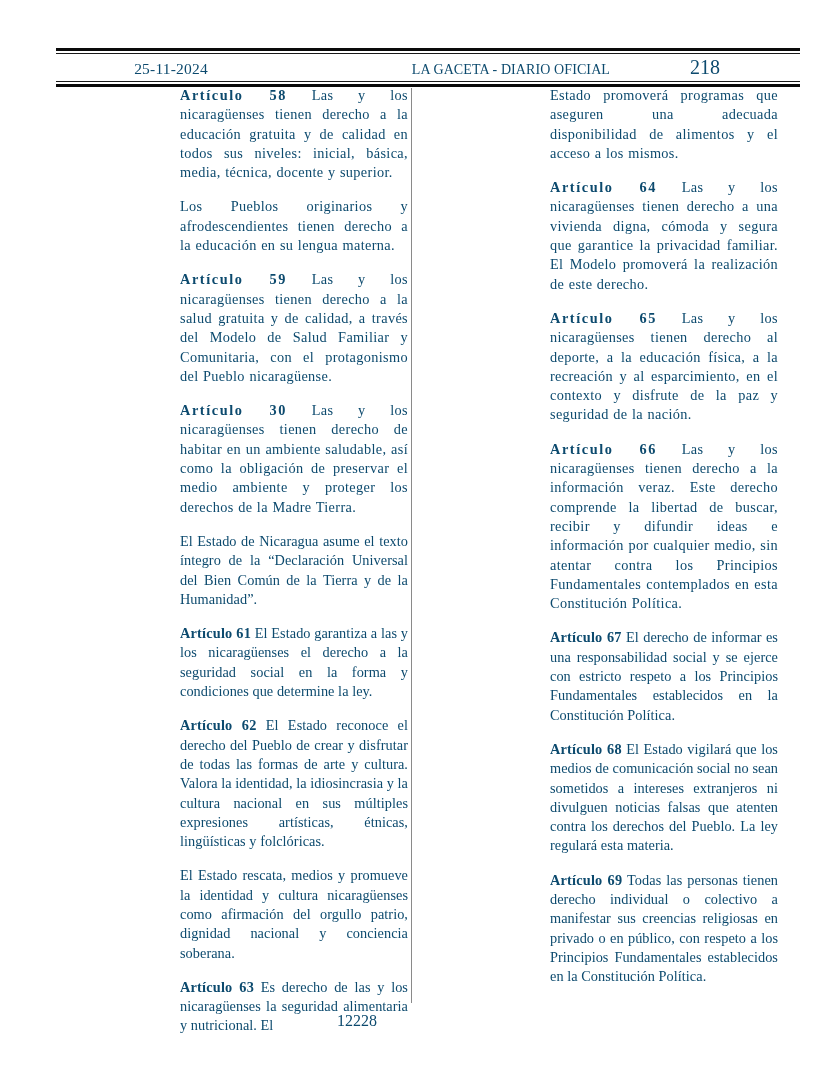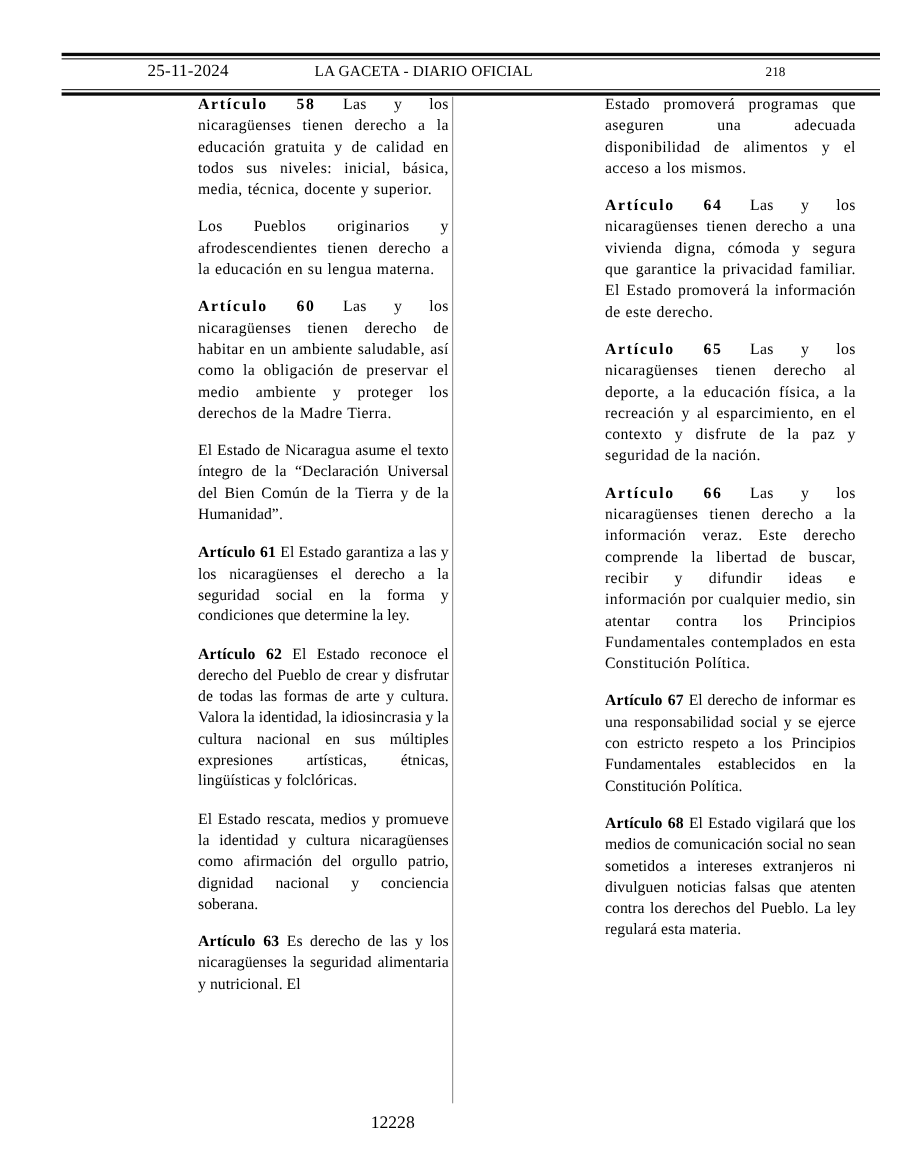--- a/index.html
+++ b/index.html
@@ -9,21 +9,21 @@
     background: #ffffff;
   }
   .page {
     position: relative;
     width: 825px;
     height: 1068px;
     background: #ffffff;
     margin: 0 auto;
     overflow: hidden;
     font-family: "Liberation Serif", "DejaVu Serif", serif;
-    color: #000000;
+    color: #0c4a6e;
     border-radius: 17px;
   }
 
   
   .masthead {
     position: absolute;
     left: 56px;
     top: 48px;
     width: 744px;
   }
@@ -48,28 +48,28 @@
     height: 22px;
   }
   .mast-date {
     flex: 0 0 230px;
     text-align: center;
     font-size: 15.5px;
     letter-spacing: 0.2px;
   }
   .mast-title {
     flex: 1 1 auto;
-    text-align: left;
+    text-align: right;
     font-size: 14px;
     letter-spacing: 0.1px;
   }
   .mast-page {
     flex: 0 0 190px;
     text-align: center;
-    font-size: 12px;
+    font-size: 20px;
   }
 
   
   .columns {
     position: absolute;
     left: 0;
     top: 86px;
     width: 825px;
     height: 920px;
   }
@@ -148,32 +148,34 @@
     <div class="rule-thin"></div>
     <div class="rule-gap-bot"></div>
     <div class="rule-thick"></div>
   </div>
 
   <div class="columns">
     <div class="col-divider"></div>
     <div class="col col-left" id="col-left">
         <p class="para tracked"><span class="art-label">Artículo 58</span><span> Las y los nicaragüenses tienen derecho a la educación gratuita y de calidad en todos sus niveles: inicial, básica, media, técnica, docente y superior.</span></p>
         <p class="para tracked"><span>Los Pueblos originarios y afrodescendientes tienen derecho a la educación en su lengua materna.</span></p>
-        <p class="para tracked"><span class="art-label">Artículo 60</span><span> Las y los nicaragüenses tienen derecho de habitar en un ambiente saludable, así como la obligación de preservar el medio ambiente y proteger los derechos de la Madre Tierra.</span></p>
+        <p class="para tracked"><span class="art-label">Artículo 59</span><span> Las y los nicaragüenses tienen derecho a la salud gratuita y de calidad, a través del Modelo de Salud Familiar y Comunitaria, con el protagonismo del Pueblo nicaragüense.</span></p>
+        <p class="para tracked"><span class="art-label">Artículo 30</span><span> Las y los nicaragüenses tienen derecho de habitar en un ambiente saludable, así como la obligación de preservar el medio ambiente y proteger los derechos de la Madre Tierra.</span></p>
         <p class="para tight"><span>El Estado de Nicaragua asume el texto íntegro de la “Declaración Universal del Bien Común de la Tierra y de la Humanidad”.</span></p>
         <p class="para tight"><span class="art-label-tight">Artículo 61</span><span> El Estado garantiza a las y los nicaragüenses el derecho a la seguridad social en la forma y condiciones que determine la ley.</span></p>
         <p class="para tight"><span class="art-label-tight">Artículo 62</span><span> El Estado reconoce el derecho del Pueblo de crear y disfrutar de todas las formas de arte y cultura. Valora la identidad, la idiosincrasia y la cultura nacional en sus múltiples expresiones artísticas, étnicas, lingüísticas y folclóricas.</span></p>
         <p class="para tight"><span>El Estado rescata, medios y promueve la identidad y cultura nicaragüenses como afirmación del orgullo patrio, dignidad nacional y conciencia soberana.</span></p>
         <p class="para tight"><span class="art-label-tight">Artículo 63</span><span> Es derecho de las y los nicaragüenses la seguridad alimentaria y nutricional. El</span></p>
       </div>
     <div class="col col-right" id="col-right">
         <p class="para tracked"><span>Estado promoverá programas que aseguren una adecuada disponibilidad de alimentos y el acceso a los mismos.</span></p>
-        <p class="para tracked"><span class="art-label">Artículo 64</span><span> Las y los nicaragüenses tienen derecho a una vivienda digna, cómoda y segura que garantice la privacidad familiar. El Estado promoverá la información de este derecho.</span></p>
+        <p class="para tracked"><span class="art-label">Artículo 64</span><span> Las y los nicaragüenses tienen derecho a una vivienda digna, cómoda y segura que garantice la privacidad familiar. El Modelo promoverá la realización de este derecho.</span></p>
         <p class="para tracked"><span class="art-label">Artículo 65</span><span> Las y los nicaragüenses tienen derecho al deporte, a la educación física, a la recreación y al esparcimiento, en el contexto y disfrute de la paz y seguridad de la nación.</span></p>
         <p class="para tracked"><span class="art-label">Artículo 66</span><span> Las y los nicaragüenses tienen derecho a la información veraz. Este derecho comprende la libertad de buscar, recibir y difundir ideas e información por cualquier medio, sin atentar contra los Principios Fundamentales contemplados en esta Constitución Política.</span></p>
         <p class="para tight"><span class="art-label-tight">Artículo 67</span><span> El derecho de informar es una responsabilidad social y se ejerce con estricto respeto a los Principios Fundamentales establecidos en la Constitución Política.</span></p>
         <p class="para tight"><span class="art-label-tight">Artículo 68</span><span> El Estado vigilará que los medios de comunicación social no sean sometidos a intereses extranjeros ni divulguen noticias falsas que atenten contra los derechos del Pueblo. La ley regulará esta materia.</span></p>
+        <p class="para tight"><span class="art-label-tight">Artículo 69</span><span> Todas las personas tienen derecho individual o colectivo a manifestar sus creencias religiosas en privado o en público, con respeto a los Principios Fundamentales establecidos en la Constitución Política.</span></p>
       </div>
   </div>
 
   <div class="footer-num">12228</div>
 
 </div>
 
 </body></html>

